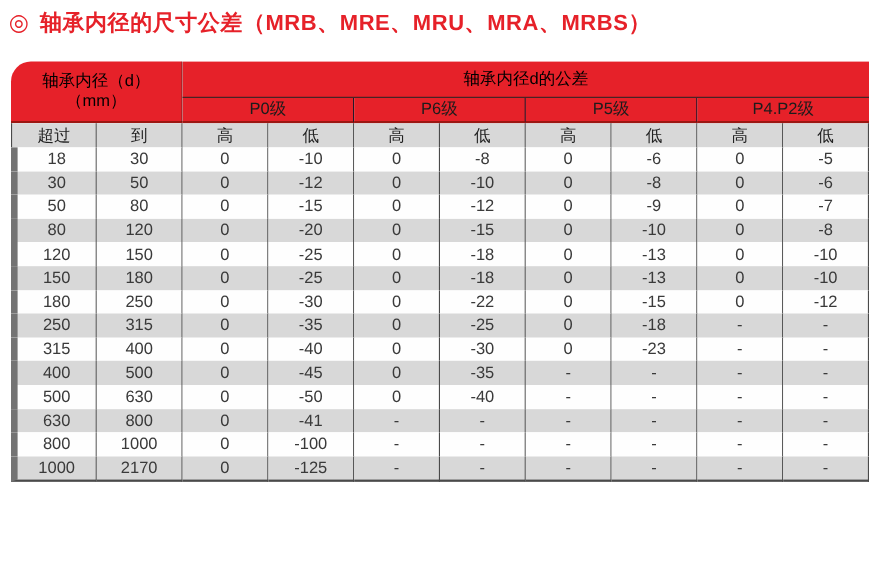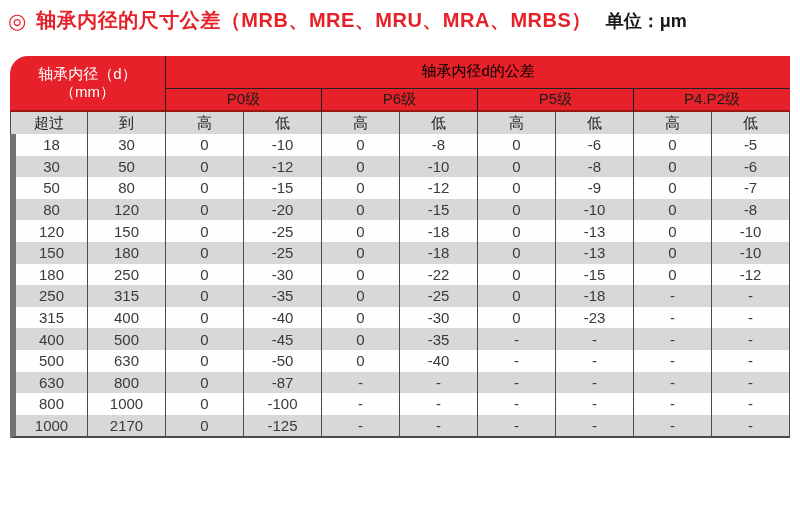--- a/index.html
+++ b/index.html
@@ -53,21 +53,21 @@
     padding: 0;
     text-align: center;
     vertical-align: middle;
     font-weight: normal;
     overflow: hidden;
   }
 
   
   th.dlabel {
     background: #e62129;
-    color: #ffffff;
+    color: #000000;
     font-size: 15px;
     line-height: 18px;
     border-top-left-radius: 18px;
     border-right: 1px solid #232323;
     border-bottom: 2px solid #9c1712;
     height: 54px;
   }
   th.banner {
     background: #e62129;
     color: #000000;
@@ -119,21 +119,20 @@
   .note-marker { color: #e62129; margin-right: 1px; }
 </style>
 </head>
 <body>
 
 <div class="page">
 
   <div class="title-row">
     <span class="title-marker">◎</span>
     <span class="title-text">轴承内径的尺寸公差（MRB、MRE、MRU、MRA、MRBS）</span>
-    <span class="title-unit">单位：μm</span>
   </div>
 
   <table class="tol-table">
     <colgroup>
       <col>
         <col>
         <col>
         <col>
         <col>
         <col>
@@ -299,21 +298,21 @@
           <td>-40</td>
           <td>-</td>
           <td>-</td>
           <td>-</td>
           <td>-</td>
         </tr>
         <tr class="data gray">
           <td>630</td>
           <td>800</td>
           <td>0</td>
-          <td>-87</td>
+          <td>-41</td>
           <td>-</td>
           <td>-</td>
           <td>-</td>
           <td>-</td>
           <td>-</td>
           <td>-</td>
         </tr>
         <tr class="data">
           <td>800</td>
           <td>1000</td>

